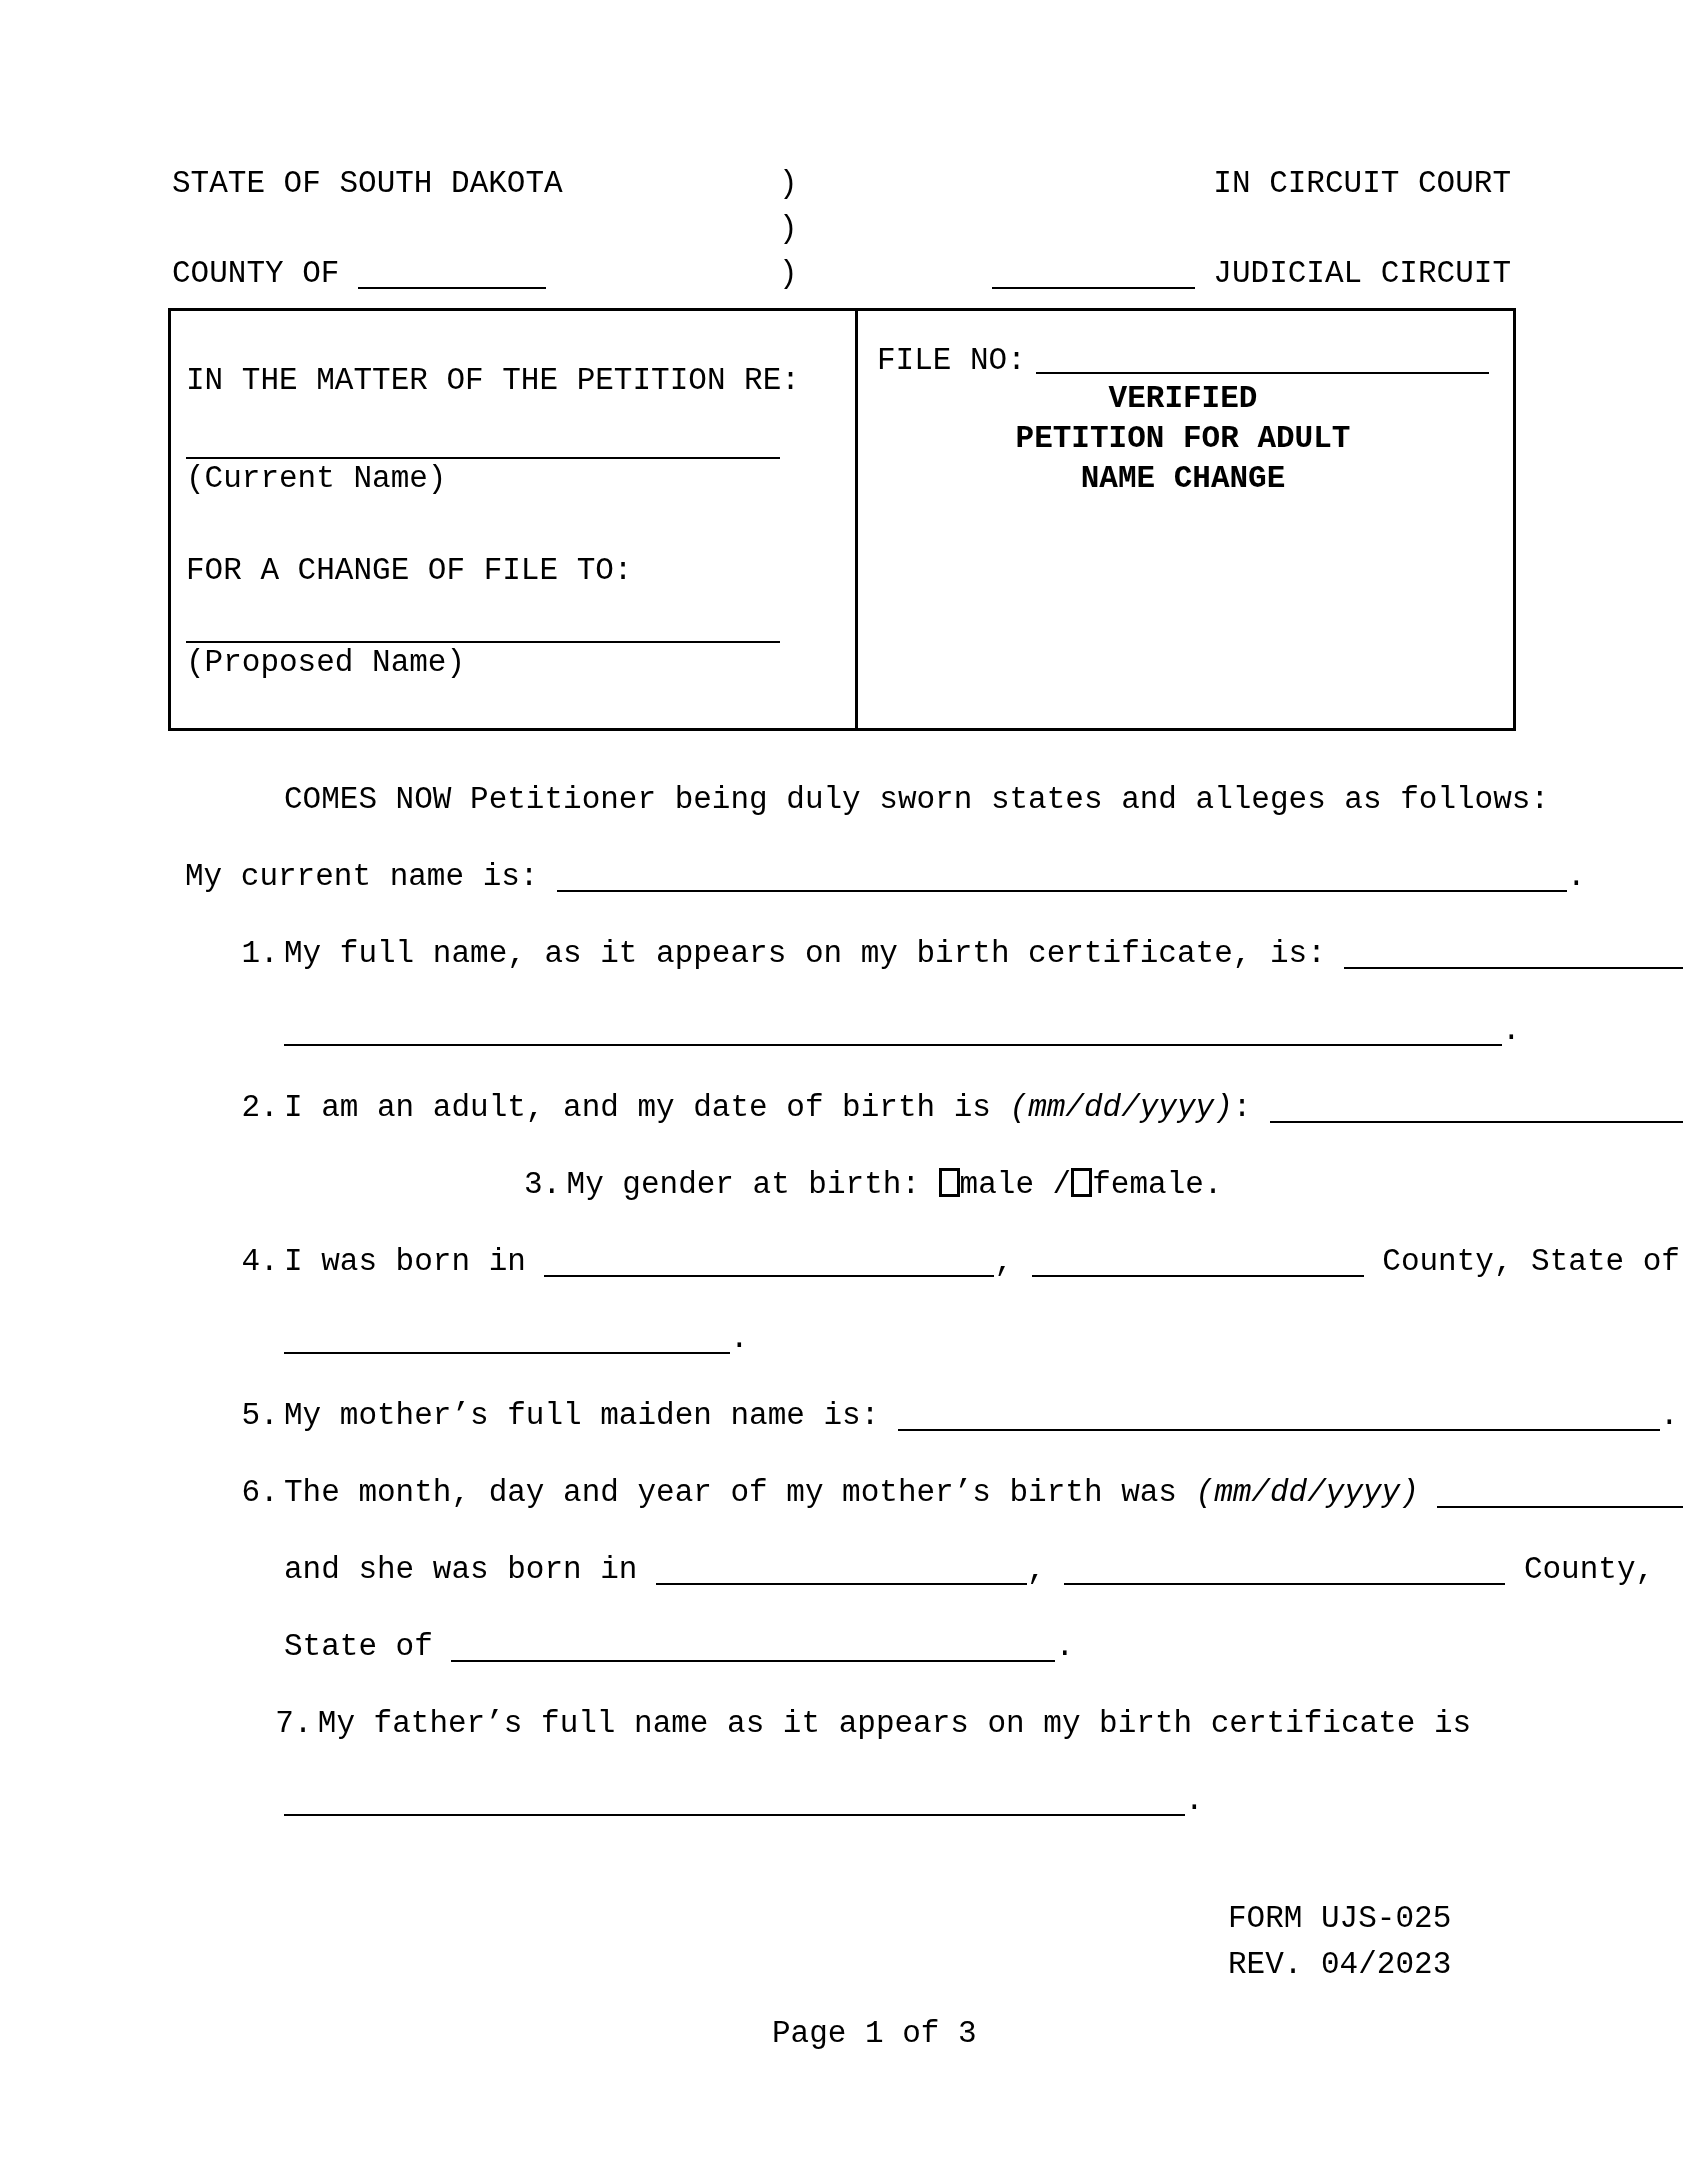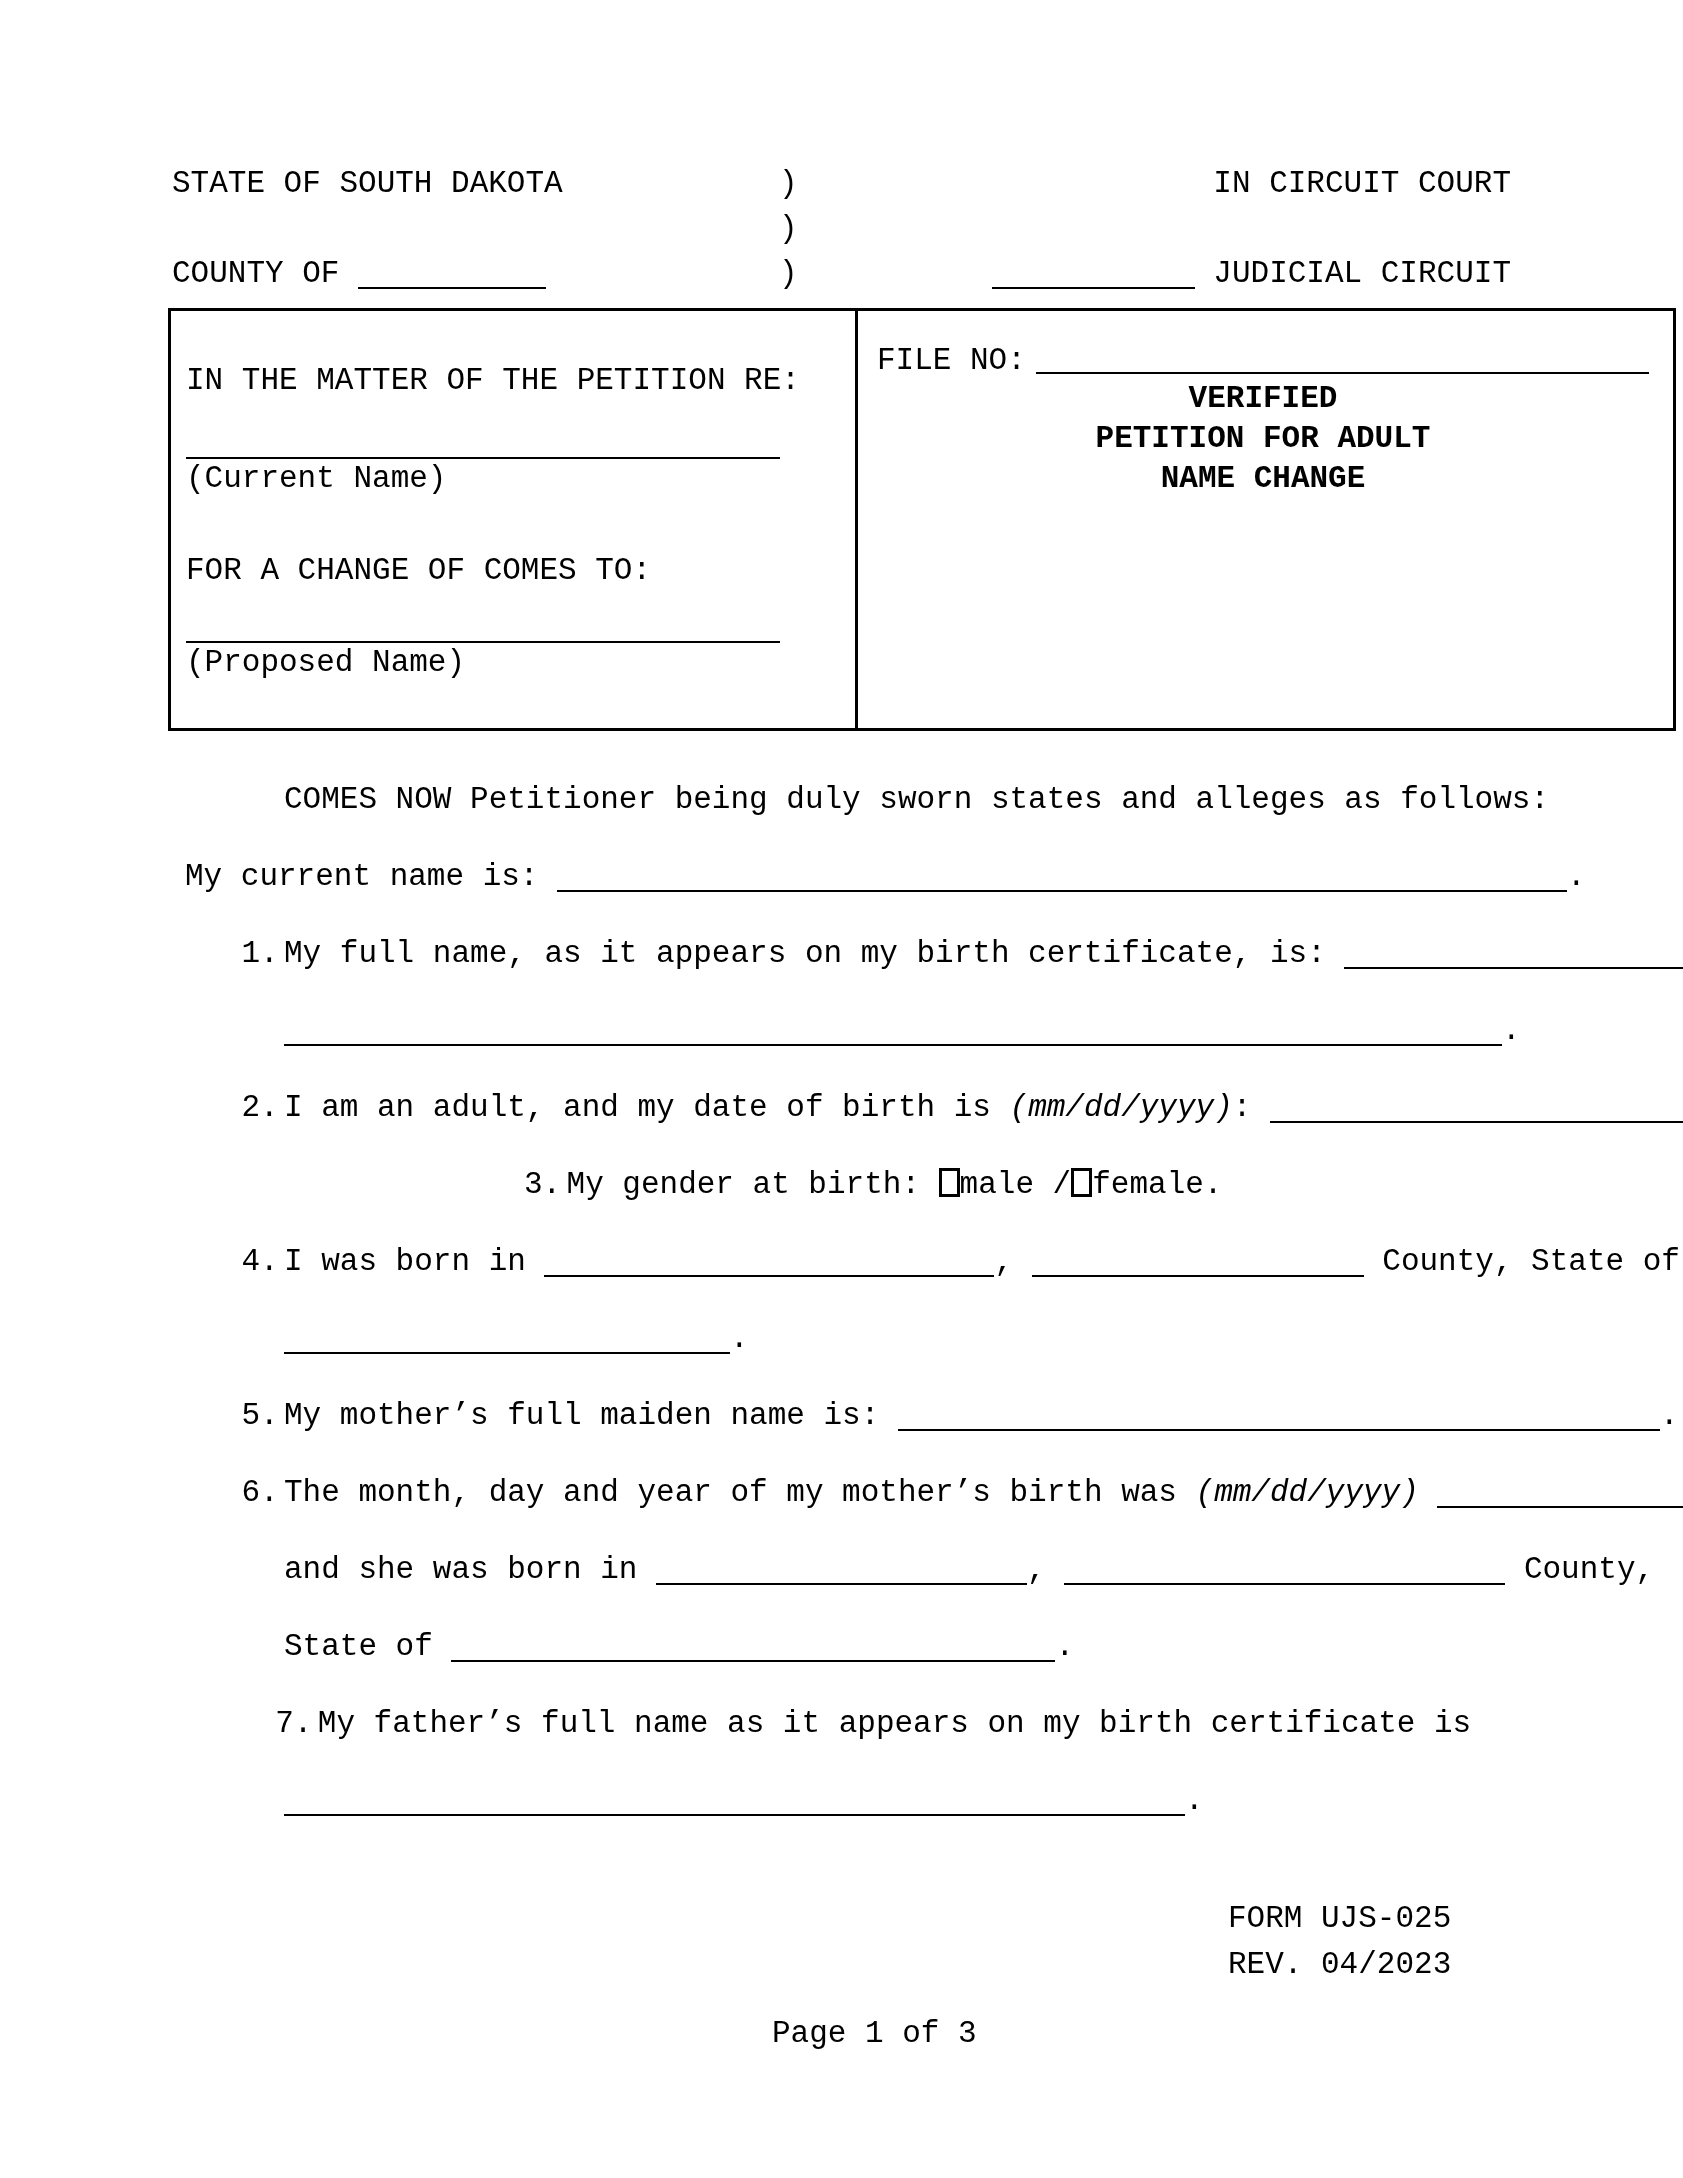--- a/index.html
+++ b/index.html
@@ -22,21 +22,21 @@
   
   .blank {
     display:inline-block;
     border-bottom:2px solid #000;
     height:36px;
     vertical-align:-7px;
   }
   
   .caption-box {
     position:absolute; top:308px; left:168px;
-    width:1508px; height:423px;
+    width:1348px; height:423px;
     border:3px solid #000;
     display:flex;
   }
   .box-left {
     width:687px;
     border-right:3px solid #000;
     padding:52px 20px 0 15px;
     line-height:36px;
   }
   .box-right {
@@ -93,21 +93,21 @@
       <div class="hmid">)</div>
       <div class="hright"><span class="blank" style="width:203px"></span> <span>JUDICIAL CIRCUIT</span></div>
     </div>
   </div>
 
   <div class="caption-box">
     <div class="box-left">
       <div>IN THE MATTER OF THE PETITION RE:</div>
       <div class="cell-underline ul-1"></div>
       <div class="label-under">(Current Name)</div>
-      <div class="change-line">FOR A CHANGE OF COMES TO:</div>
+      <div class="change-line">FOR A CHANGE OF FILE TO:</div>
       <div class="cell-underline ul-2"></div>
       <div class="label-under">(Proposed Name)</div>
     </div>
     <div class="box-right">
       <div class="file-line">
         <span class="file-label">FILE NO:</span>
         <span class="file-blank"></span>
       </div>
       <div class="box-title">
         <div>VERIFIED</div>

